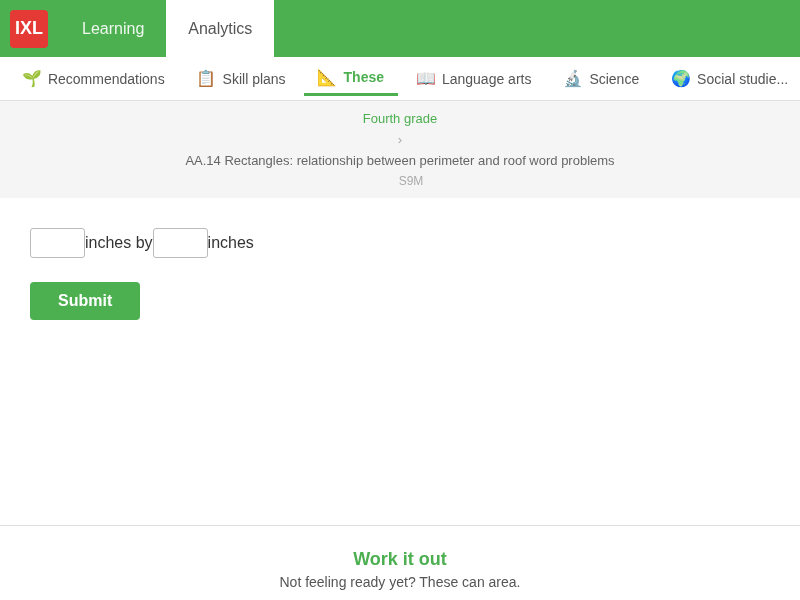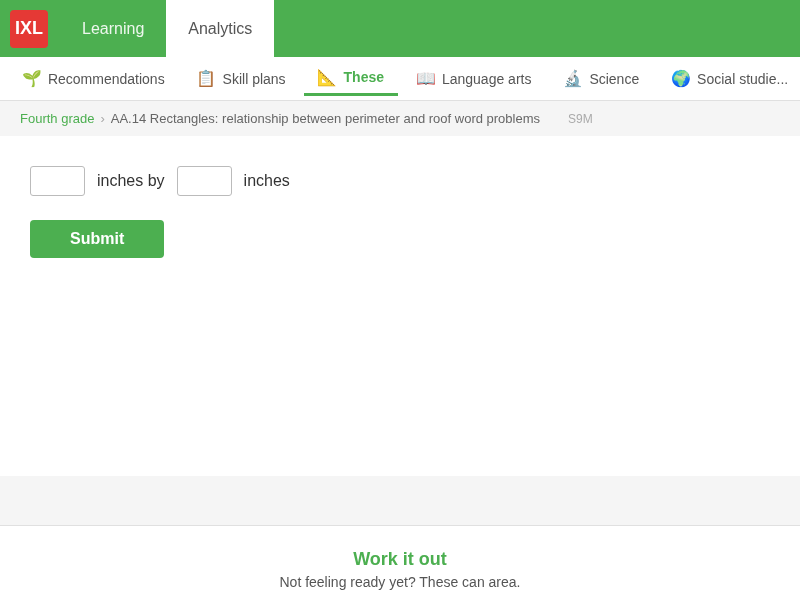--- a/index.html
+++ b/index.html
@@ -86,20 +86,21 @@
     }
 
     
     .breadcrumb {
       padding: 10px 20px;
       font-size: 13px;
       color: #888;
       display: flex;
       align-items: center;
       gap: 6px;
+      flex-direction: column;
     }
     .breadcrumb-link {
       color: #4caf50;
       cursor: pointer;
       text-decoration: none;
     }
     .breadcrumb-separator { color: #aaa; }
     .breadcrumb-current { color: #666; }
     .breadcrumb-code { color: #aaa; margin-left: 22px; font-size: 12px; }
 
@@ -112,42 +113,42 @@
     }
     .question-text {
       font-size: 17px;
       color: #333;
       line-height: 1.5;
       margin-bottom: 22px;
     }
     .answer-row {
       display: flex;
       align-items: center;
-      gap: 12px;
+      gap: 0;
       margin-bottom: 24px;
     }
     .answer-input {
       width: 55px;
       height: 30px;
       border: 1px solid #bbb;
       border-radius: 3px;
       font-size: 15px;
       padding: 2px 6px;
       color: #333;
     }
     .answer-label {
       font-size: 16px;
       color: #333;
     }
     .submit-btn {
       background: #4caf50;
       color: white;
       border: none;
       border-radius: 4px;
-      padding: 10px 40px;
+      padding: 10px 28px;
       font-size: 16px;
       font-weight: bold;
       cursor: pointer;
     }
 
     
     .bottom-section {
       position: absolute;
       bottom: 0;
       left: 0;

